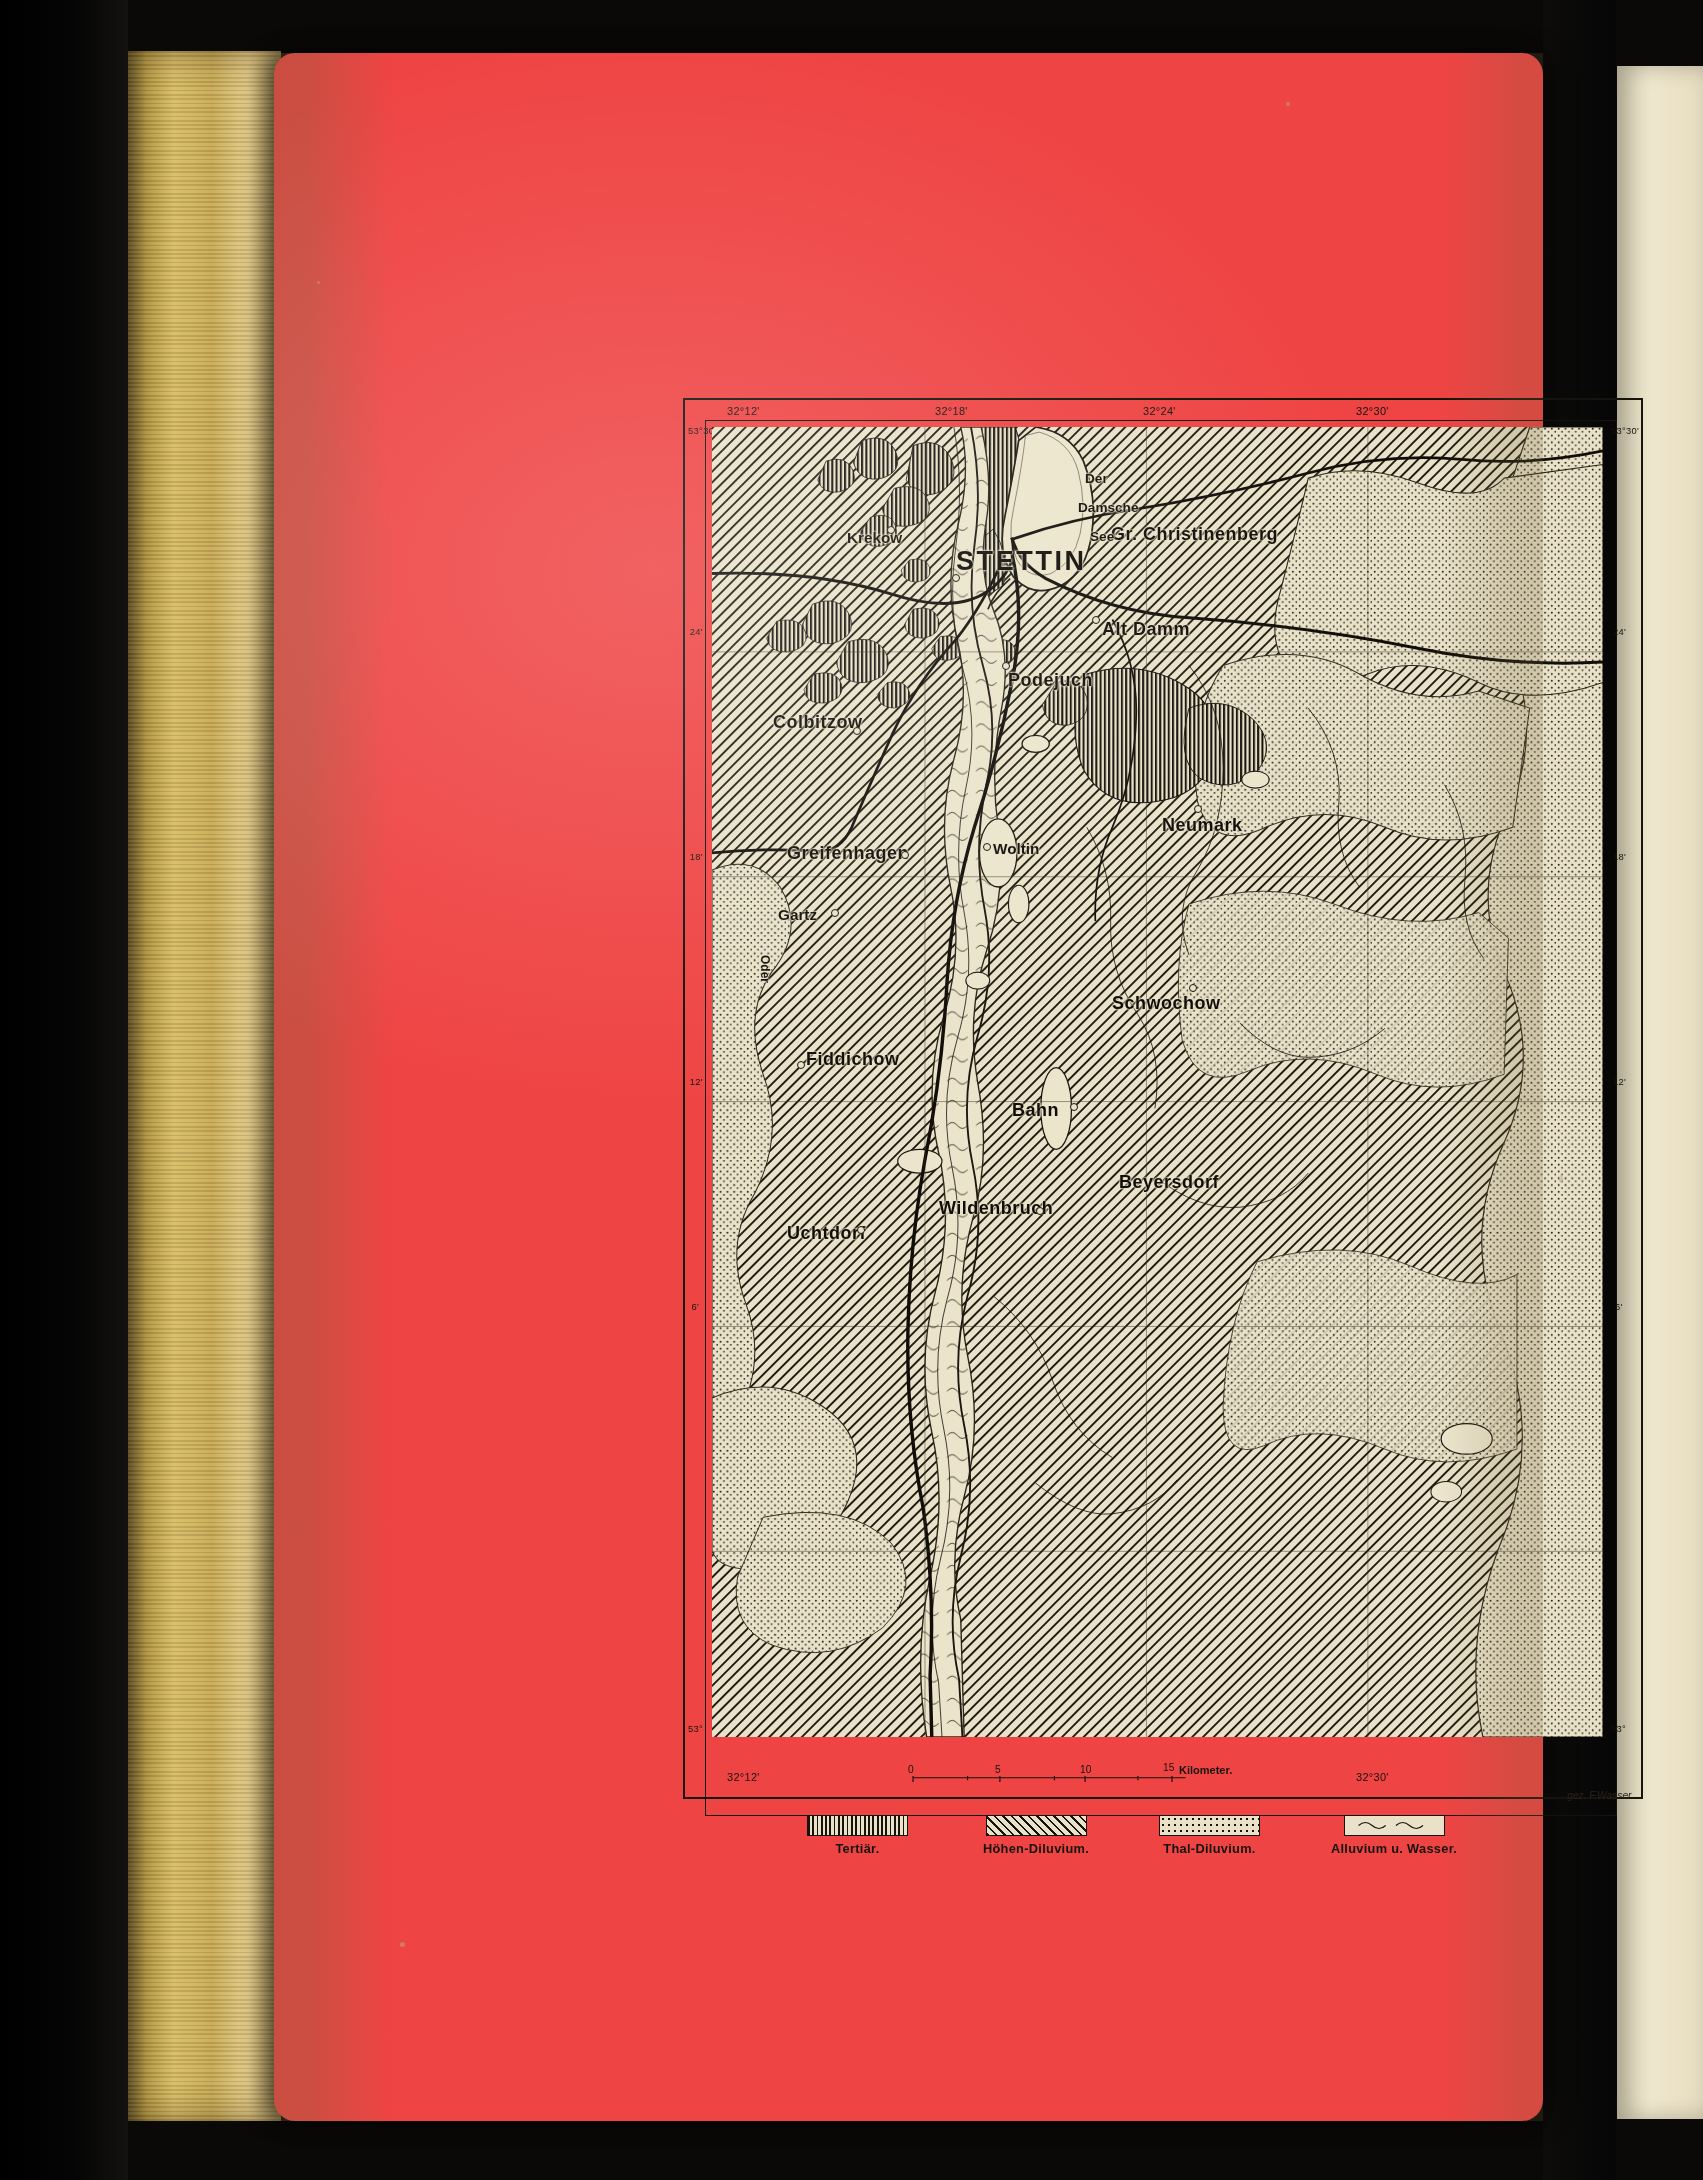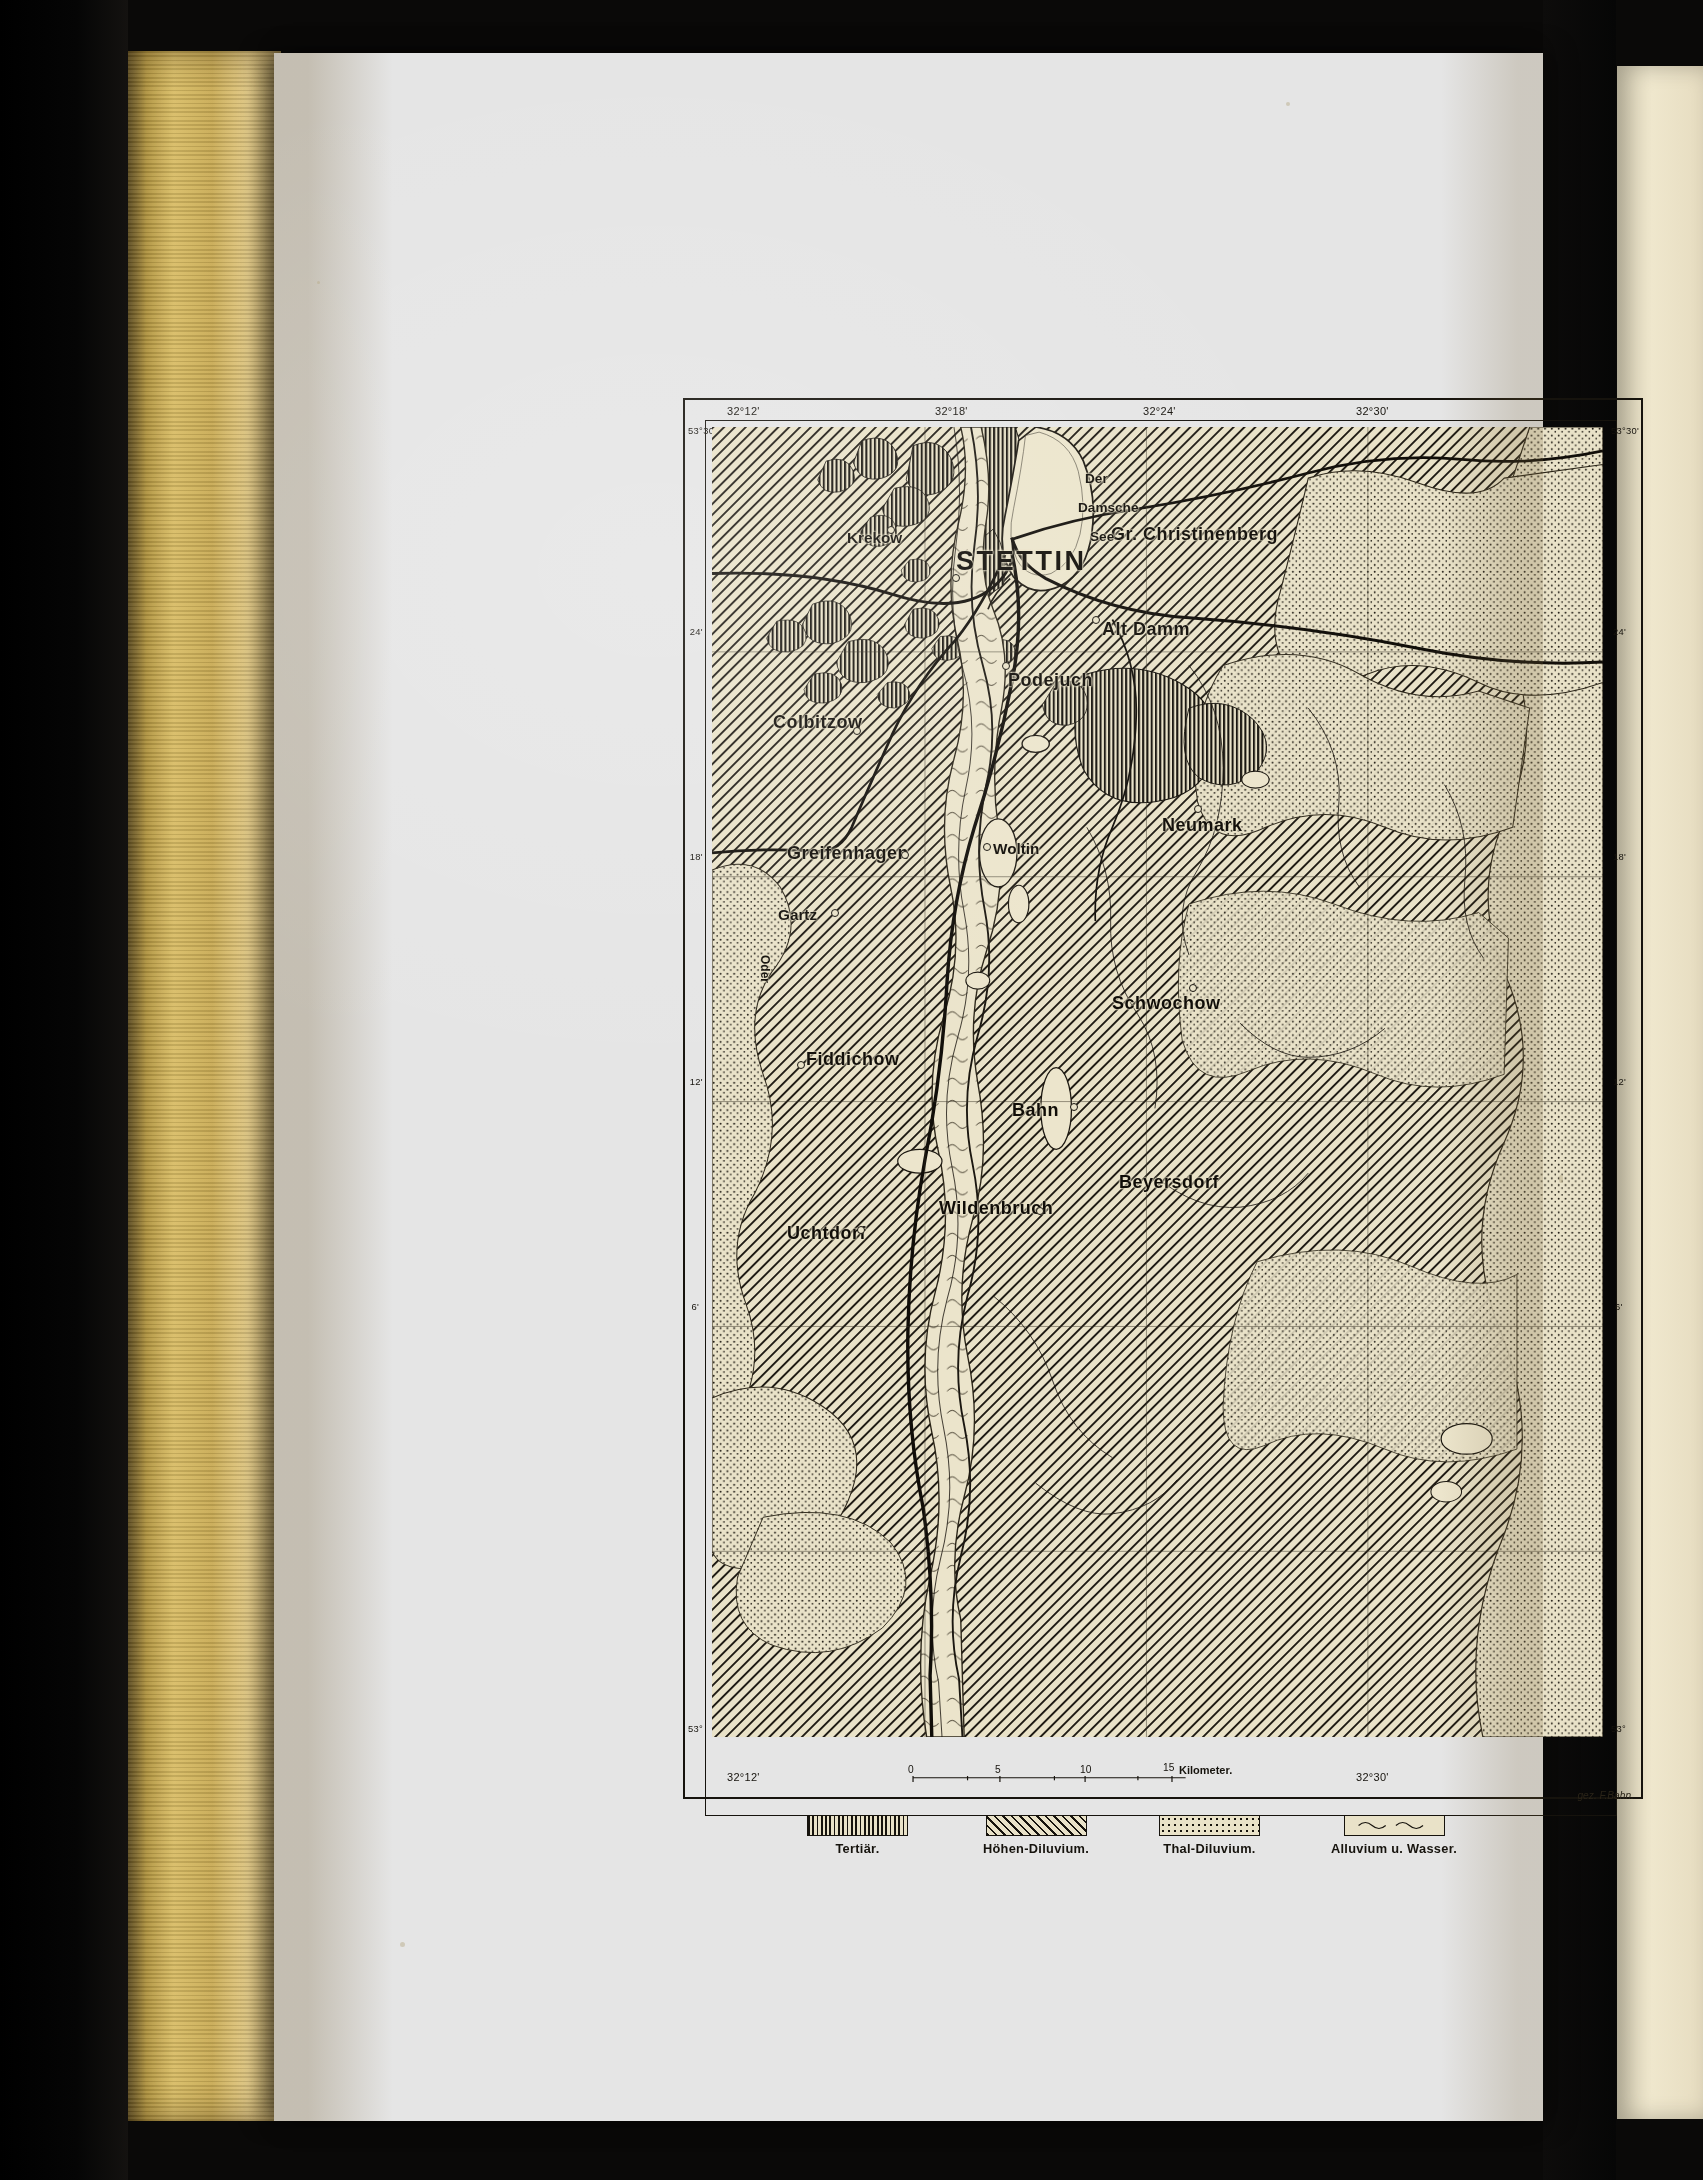--- a/index.html
+++ b/index.html
@@ -14,22 +14,22 @@
 
   .page-edge{position:absolute;left:128px;top:51px;width:153px;height:2070px;
       background:linear-gradient(90deg,#6b5b2c 0%,#b99c45 12%,#d9bd66 30%,
                  #c9ab55 55%,#e4cb86 78%,#d6bd78 100%);
       box-shadow:inset 0 0 34px rgba(60,40,10,.55);}
   .page-edge:after{content:"";position:absolute;inset:0;
       background:repeating-linear-gradient(180deg,
         rgba(0,0,0,.10) 0 1.7px, rgba(255,255,255,.05) 1.7px 4.3px);}
 
   .leaf{position:absolute;left:274px;top:53px;width:1269px;height:2068px;
-      background:#e5e5e5;
-      box-shadow:-12px 0 22px rgba(0,0,0,.45), 8.5px 0 25.6px rgba(0,0,0,.35);}
+      background:#ef4444;
+      box-shadow:-12px 0 22px rgba(0,0,0,.45), 8.5px 0 25.6px rgba(0,0,0,.35);border-radius:21px;}
   .leaf:after{content:"";position:absolute;inset:0;pointer-events:none;
       background:
         radial-gradient(1022px 767px at 30% 25%, rgba(255,255,255,.16), rgba(0,0,0,0) 70%),
         linear-gradient(90deg, rgba(120,100,60,.30) 0 34px, rgba(0,0,0,0) 119px),
         linear-gradient(270deg, rgba(120,100,60,.22) 0 25.6px, rgba(0,0,0,0) 102px);}
 
   .right-dark{position:absolute;left:1543px;top:0;width:73px;height:2181px;
       background:linear-gradient(90deg,#0d0c0b 0%,#060606 100%);}
   .next-leaf{position:absolute;left:1617px;top:66px;width:87px;height:2053px;
       background:linear-gradient(90deg,#ded6bb 0%,#efe7cd 40%,#e6dcc0 100%);
@@ -336,21 +336,21 @@
             <line x1="300" y1="0" x2="300" y2="5"></line>
             <line x1="338" y1="0" x2="338" y2="7"></line>
             <line x1="402" y1="0" x2="402" y2="5"></line>
             <line x1="438" y1="0" x2="438" y2="7"></line>
             <line x1="500" y1="0" x2="500" y2="5"></line>
             <line x1="540" y1="0" x2="540" y2="7"></line>
           </g>
         </svg>
       </div>
 
-      <div class="credit">gez. F.Bahn.</div>
+      <div class="credit">gez. F.Wasser.</div>
 
       <div class="legend">
 
         <div class="lg-item" style="left:0px;top:0;width:145px;">
           <div class="sw sw-tertiar"></div>
           <div class="lg-cap">Tertiär.</div>
         </div>
 
         <div class="lg-item" style="left:170px;top:0;width:162px;">
           <div class="sw sw-hoehen"></div>

